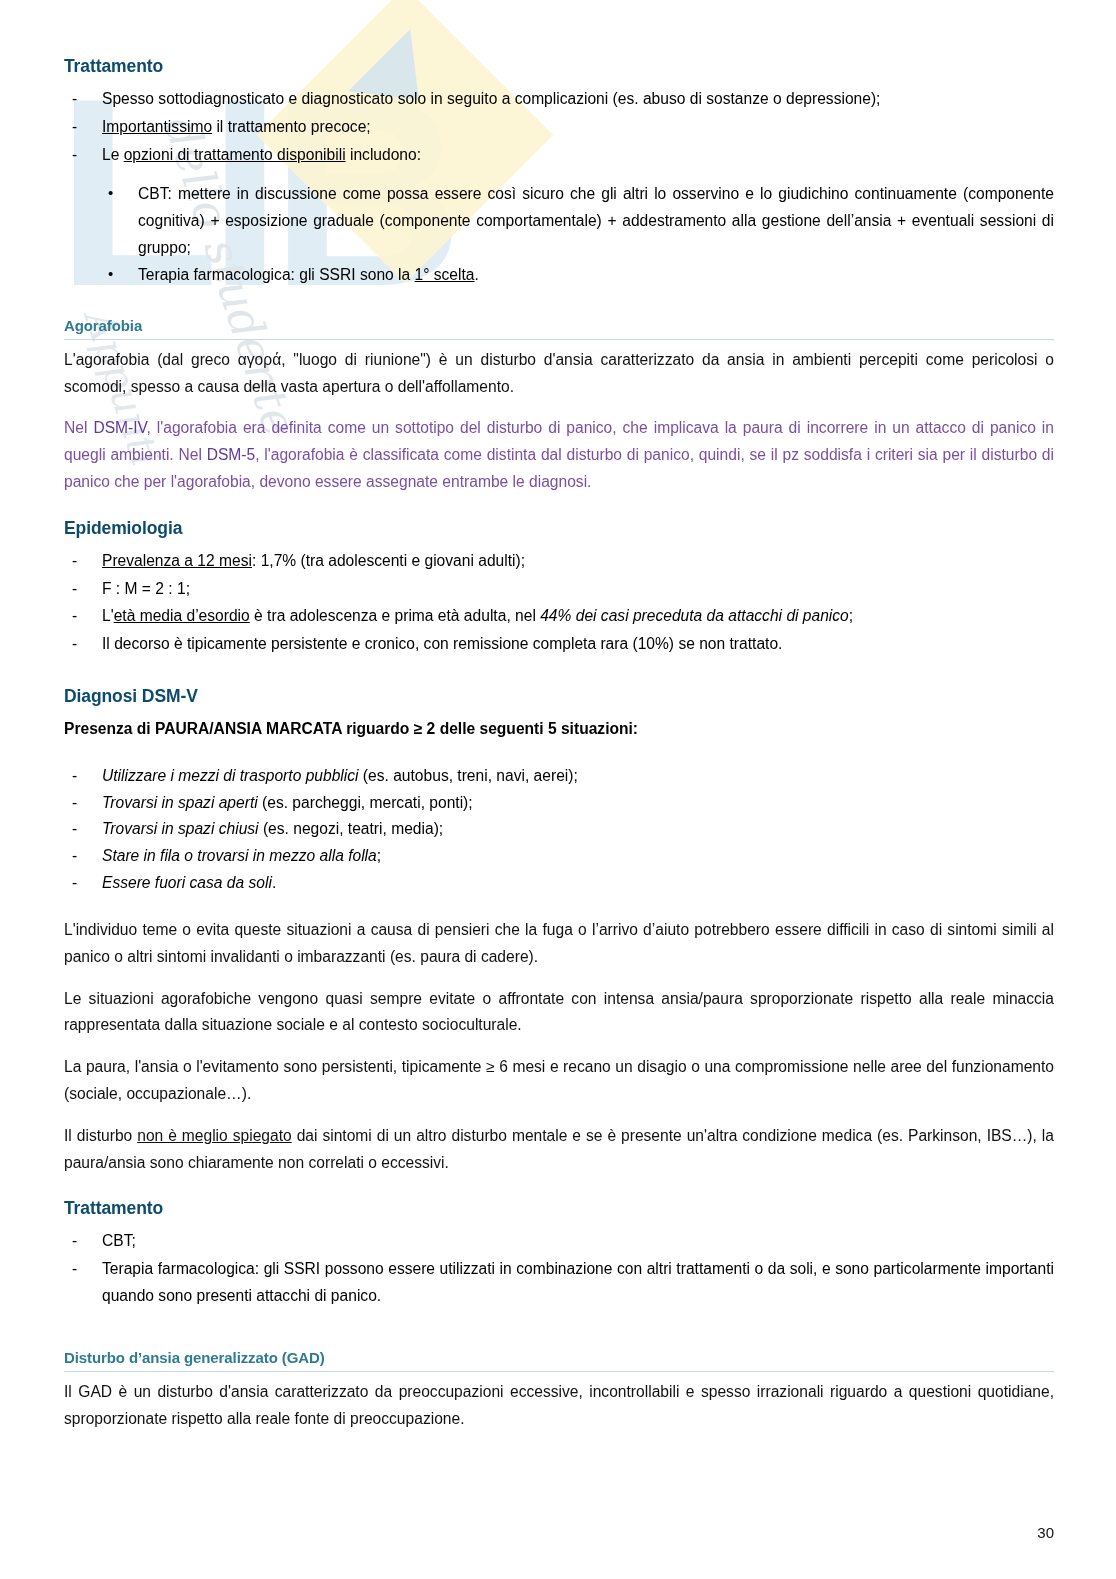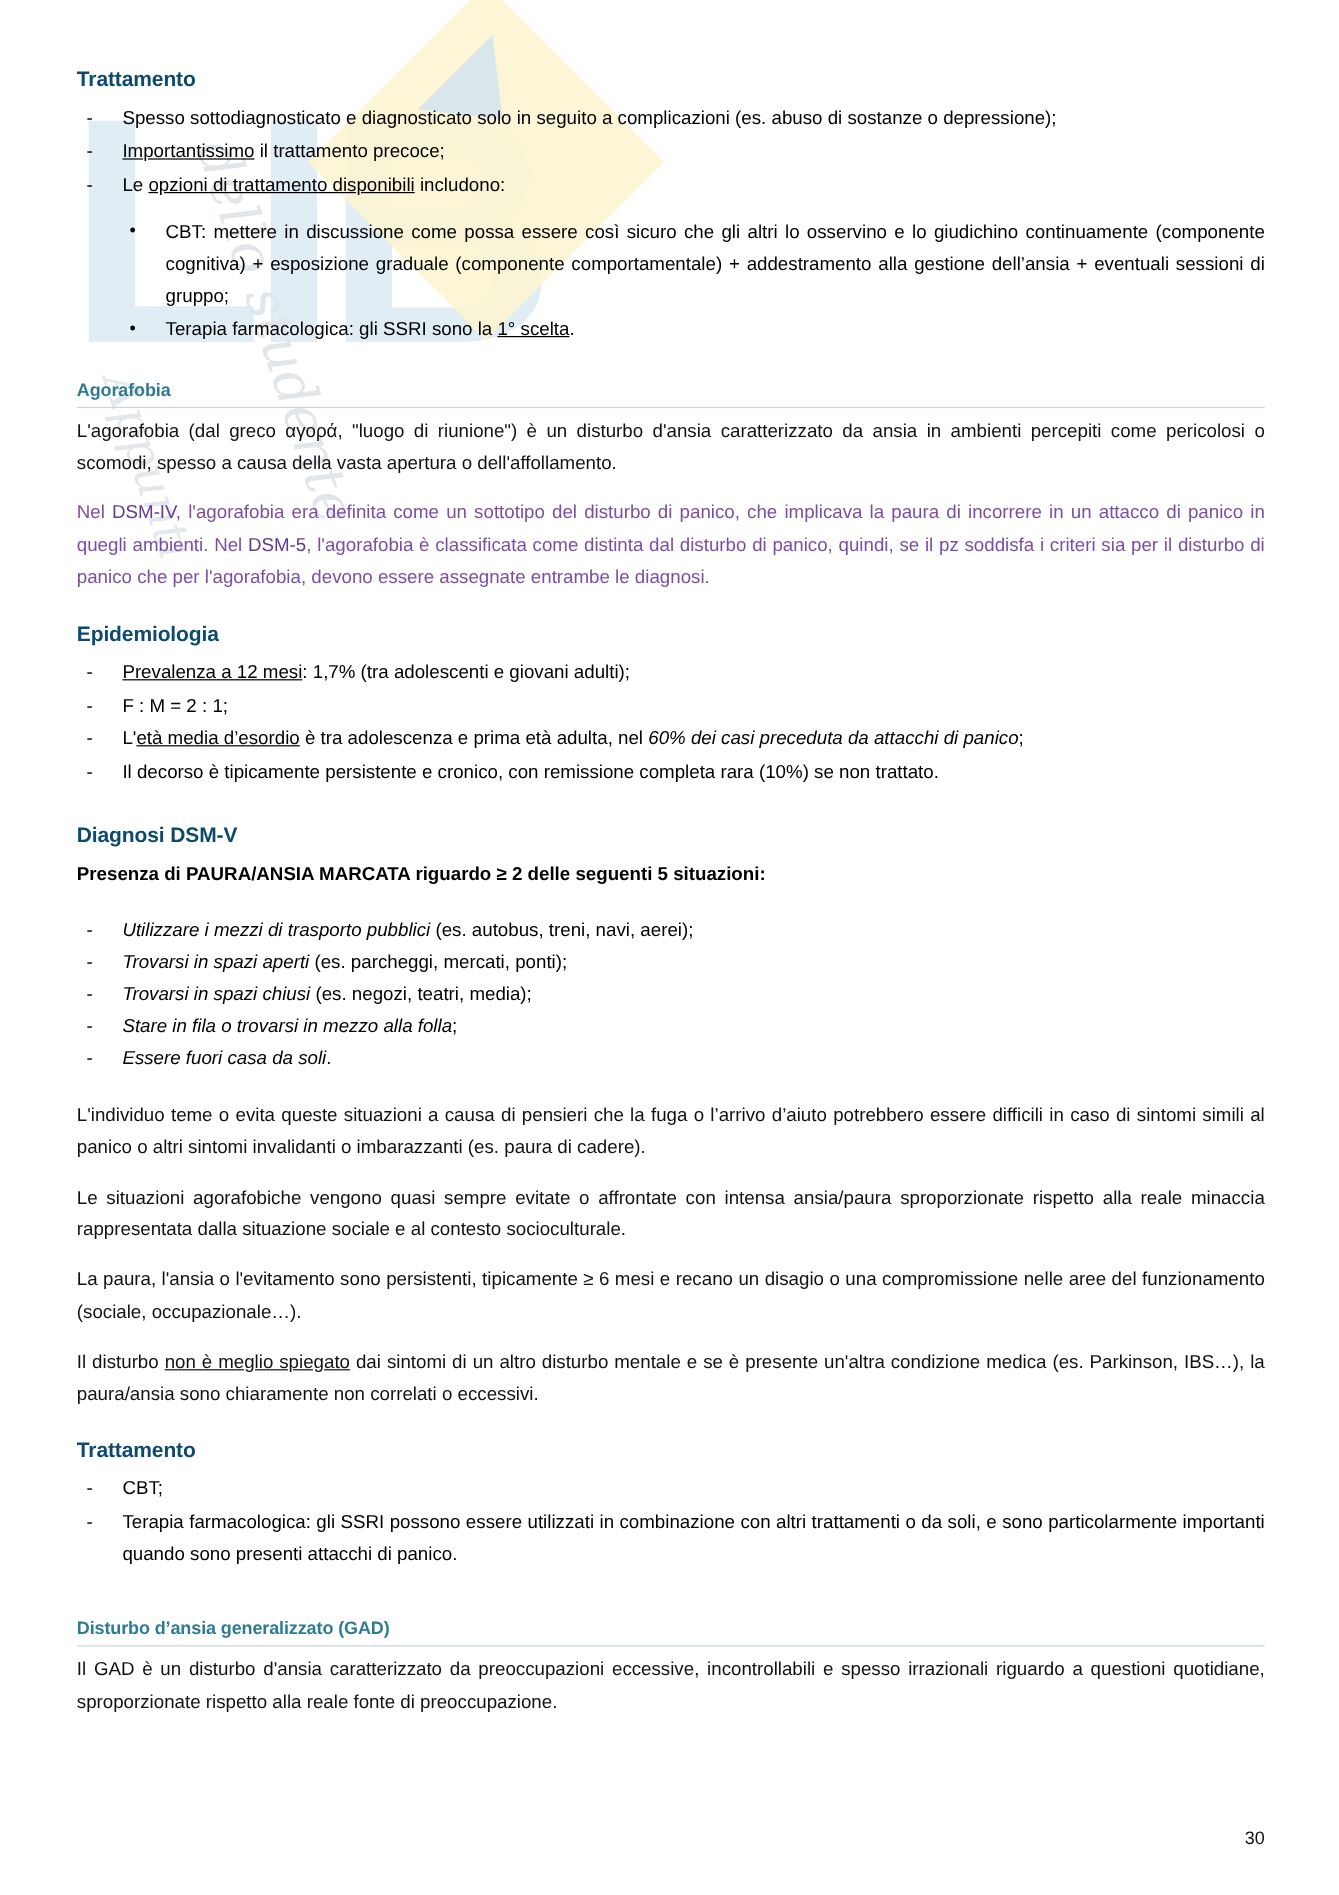--- a/index.html
+++ b/index.html
@@ -249,21 +249,21 @@
     <h3 class="sub-title">Epidemiologia</h3>
 
     <ul class="list">
       <li>
         <span class="u">Prevalenza a 12 mesi</span><span>: </span><b>1,7%</b><span> (tra </span><b>adolescenti</b><span> e </span><b>giovani adulti</b><span>);</span>
       </li>
       <li>
         <b>F</b><span> : M = </span><b>2</b><span> : 1;</span>
       </li>
       <li>
-        <span>L'</span><span class="u">età media d’esordio</span><span> è tra </span><b>adolescenza e prima età adulta</b><span>, nel </span><span class="i">60% dei casi preceduta da attacchi di panico</span><span>;</span>
+        <span>L'</span><span class="u">età media d’esordio</span><span> è tra </span><b>adolescenza e prima età adulta</b><span>, nel </span><span class="i">44% dei casi preceduta da attacchi di panico</span><span>;</span>
       </li>
       <li>
         <span>Il decorso è tipicamente </span><b>persistente e cronico</b><span>, con remissione completa rara (10%) se non trattato.</span>
       </li>
     </ul>
 
     <div class="gap-md"></div>
 
     <h3 class="sub-title">Diagnosi DSM-V</h3>
 

